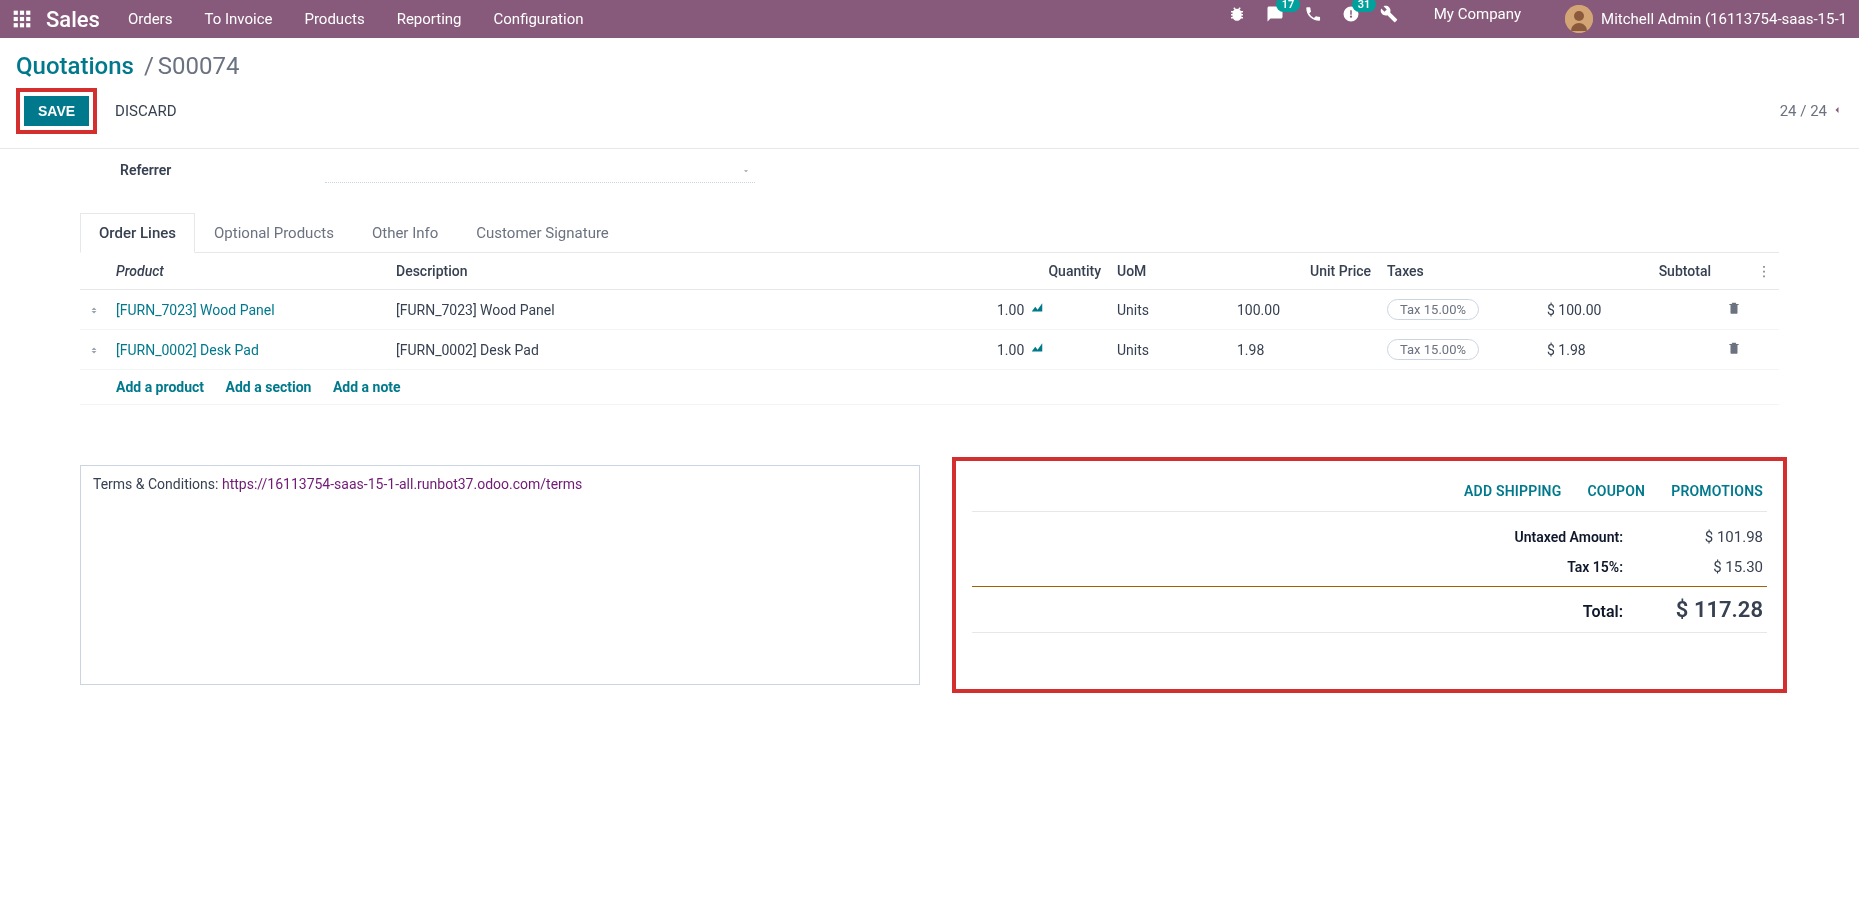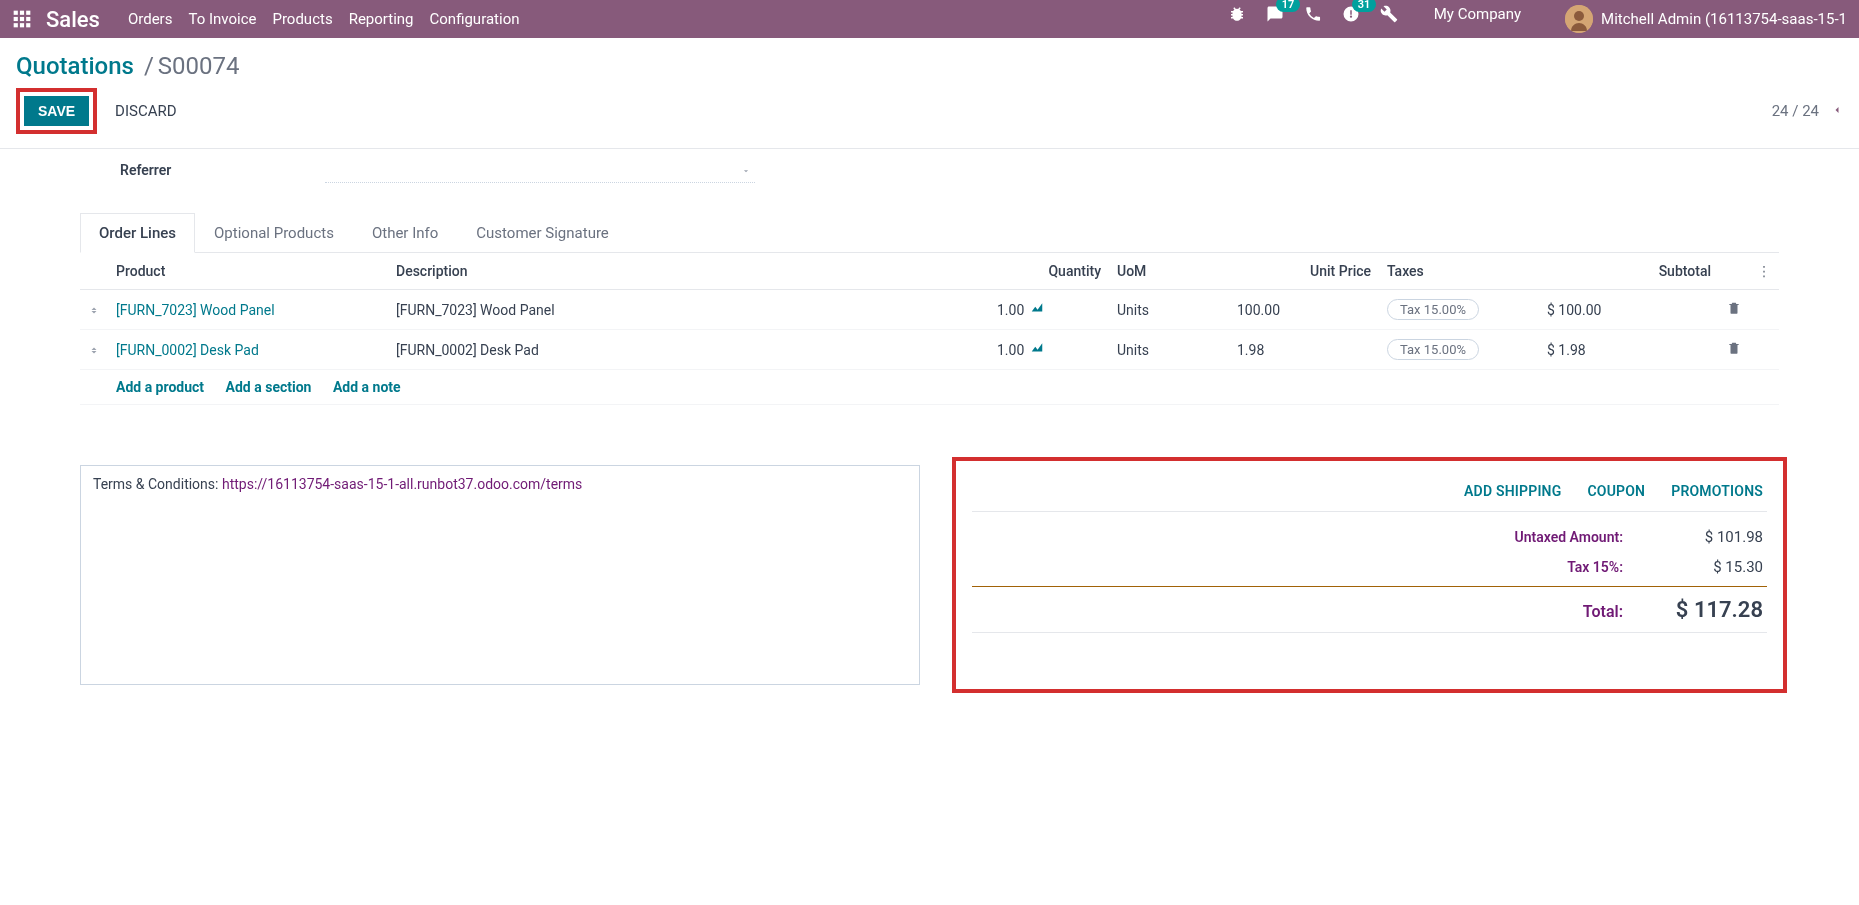--- a/index.html
+++ b/index.html
@@ -1,40 +1,40 @@
 <!DOCTYPE html>
 <html><head>
 <meta charset="utf-8">
 <style>
 * { box-sizing: border-box; margin: 0; padding: 0; }
 body { font-family: -apple-system, BlinkMacSystemFont, "Segoe UI", Roboto, Helvetica, Arial, sans-serif; background: #fff; color: #374151; font-size: 14px; }
 .topbar { background: #875a7b; color: #fff; height: 38px; display: flex; align-items: center; padding: 0 12px; }
 .apps-icon { display: inline-flex; margin-right: 14px; }
 .apps-icon svg { width: 20px; height: 20px; fill: #fff; }
 .brand { font-size: 22px; font-weight: 500; margin-right: 28px; }
-.nav { display: flex; gap: 16px; }
+.nav { display: flex; gap: 32px; }
 .nav-item { color: #fff; font-size: 15px; cursor: pointer; }
 .spacer { flex: 1; }
 .sys-icons { display: flex; align-items: flex-start; gap: 20px; }
 .sys-icon { position: relative; display: inline-flex; align-items: center; justify-content: center; }
 .sys-icon svg { width: 18px; height: 18px; fill: #fff; }
 .badge { position: absolute; top: -8px; left: 10px; background: #00a09d; color: #fff; font-size: 11px; border-radius: 10px; padding: 1px 6px; font-weight: 600; }
 .company { color: #fff; font-size: 15px; margin-left: 16px; }
 .user { display: flex; align-items: center; gap: 8px; margin-left: 24px; color: #fff; font-size: 15px; }
 .avatar { width: 28px; height: 28px; border-radius: 50%; background: #d4a574; display: inline-flex; align-items: center; justify-content: center; overflow: hidden; }
 .avatar svg { width: 28px; height: 28px; }
 .breadcrumb-bar { padding: 14px 16px 8px; display: flex; align-items: center; }
 .breadcrumb-root { color: #00798c; font-size: 24px; font-weight: 500; margin-right: 6px; }
 .breadcrumb-sep { color: #6b7280; font-size: 24px; margin: 0 4px; }
 .breadcrumb-leaf { color: #6b7280; font-size: 24px; }
 .action-bar { padding: 0 16px 14px; display: flex; align-items: center; border-bottom: 1px solid #e5e7eb; }
 .save-btn { background: #00798c; color: #fff; border: none; padding: 7px 14px; font-size: 14px; font-weight: 600; cursor: pointer; }
 .save-highlight { border: 4px solid #d32f2f; padding: 4px; display: inline-block; margin-right: 6px; }
 .discard-link { color: #374151; font-size: 15px; margin-left: 12px; cursor: pointer; }
-.pager { margin-left: auto; display: flex; align-items: flex-start; gap: 12px; color: #6b7280; font-size: 15px; }
+.pager { margin-left: auto; display: flex; align-items: flex-start; gap: 4px; color: #6b7280; font-size: 15px; }
 .pager-prev svg { width: 12px; height: 12px; fill: #875a7b; }
 .content { padding: 0 80px 40px; }
 .referrer-row { display: flex; align-items: center; padding: 8px 0 20px 40px; gap: 20px; }
 .referrer-label { font-weight: 600; color: #374151; width: 185px; }
 .referrer-input { flex: 0 0 430px; border: none; border-bottom: 1px dotted #cbd5e1; height: 26px; position: relative; }
 .referrer-caret { position: absolute; right: 4px; top: 6px; }
 .referrer-caret svg { width: 10px; height: 10px; fill: #9ca3af; }
 .tabs { display: flex; border-bottom: 1px solid #e5e7eb; margin-top: 10px; }
 .tab { padding: 10px 18px; border: 1px solid transparent; border-bottom: none; color: #6b7280; font-size: 15px; cursor: pointer; }
 .tab.active { border: 1px solid #e5e7eb; border-bottom: 1px solid #fff; margin-bottom: -1px; color: #374151; font-weight: 500; background: #fff; }
@@ -52,27 +52,27 @@
 .add-row td { padding: 10px 8px; font-weight: bold; }
 .add-link { color: #00798c; font-size: 14px; margin-right: 18px; cursor: pointer; }
 .bottom-area { display: flex; margin-top: 60px; gap: 40px; position: relative; }
 .terms-box { flex: 0 0 840px; border: 1px solid #cbd5e1; padding: 10px 12px; min-height: 220px; font-size: 14px; }
 .terms-link { color: #701a75; }
 .totals-box { flex: 1; padding: 18px 12px; position: relative; }
 .totals-highlight { position: absolute; top: -8px; right: -8px; left: -8px; bottom: -8px; border: 4px solid #d32f2f; pointer-events: none; }
 .totals-actions { display: flex; gap: 26px; justify-content: flex-end; border-bottom: 1px solid #e5e7eb; padding: 0 4px 12px; margin-bottom: 10px; }
 .totals-action { color: #00798c; font-weight: 600; font-size: 14px; letter-spacing: 0.2px; }
 .totals-row { display: flex; justify-content: flex-end; align-items: baseline; padding: 6px 4px; gap: 30px; }
-.totals-label { color: #701a75; font-weight: 600; text-align: right; }
+.totals-label { color: #0f172a; font-weight: 600; text-align: right; }
 .totals-value { min-width: 110px; text-align: right; font-size: 15px; }
 .totals-row.total { border-top: 1px solid #a16207; border-bottom: 1px solid #e5e7eb; padding: 10px 4px; margin-top: 4px; }
 .totals-row.total .totals-value { font-size: 22px; font-weight: 600; }
 .totals-row.total .totals-label { font-size: 16px; }
 th.handle-col { width: 28px; }
-th.prod-col { width: 280px; }
+th.prod-col { width: 280px; font-style: italic; }
 th.qty-col { width: 120px; }
 th.uom-col { width: 120px; }
 th.price-col { width: 150px; }
 th.tax-col { width: 160px; }
 th.sub-col { width: 180px; }
 th.trash-col { width: 30px; }
 </style>
 </head>
 <body>
 

